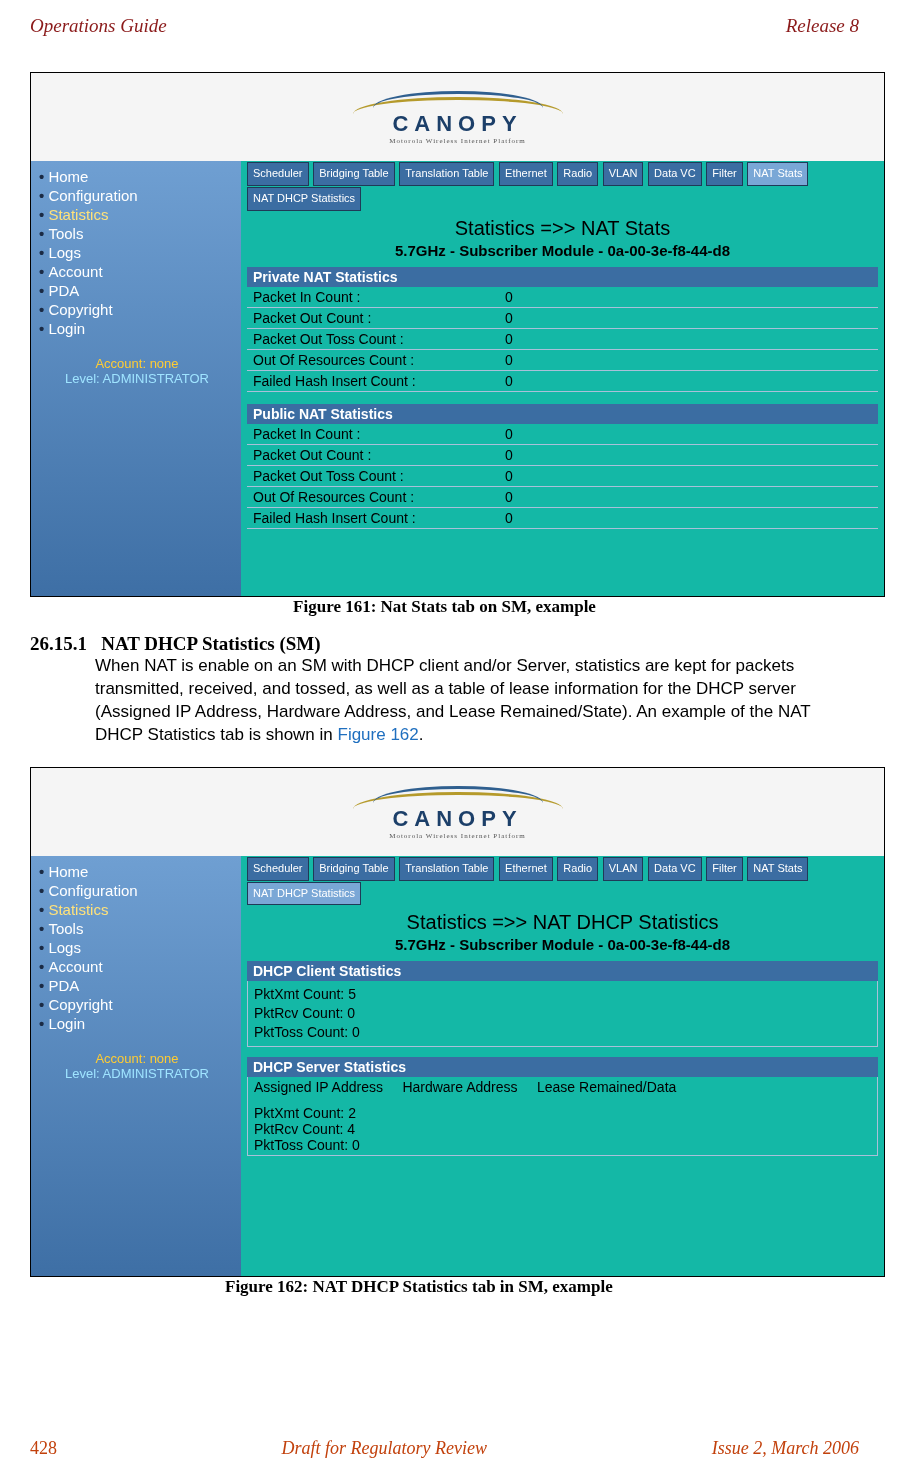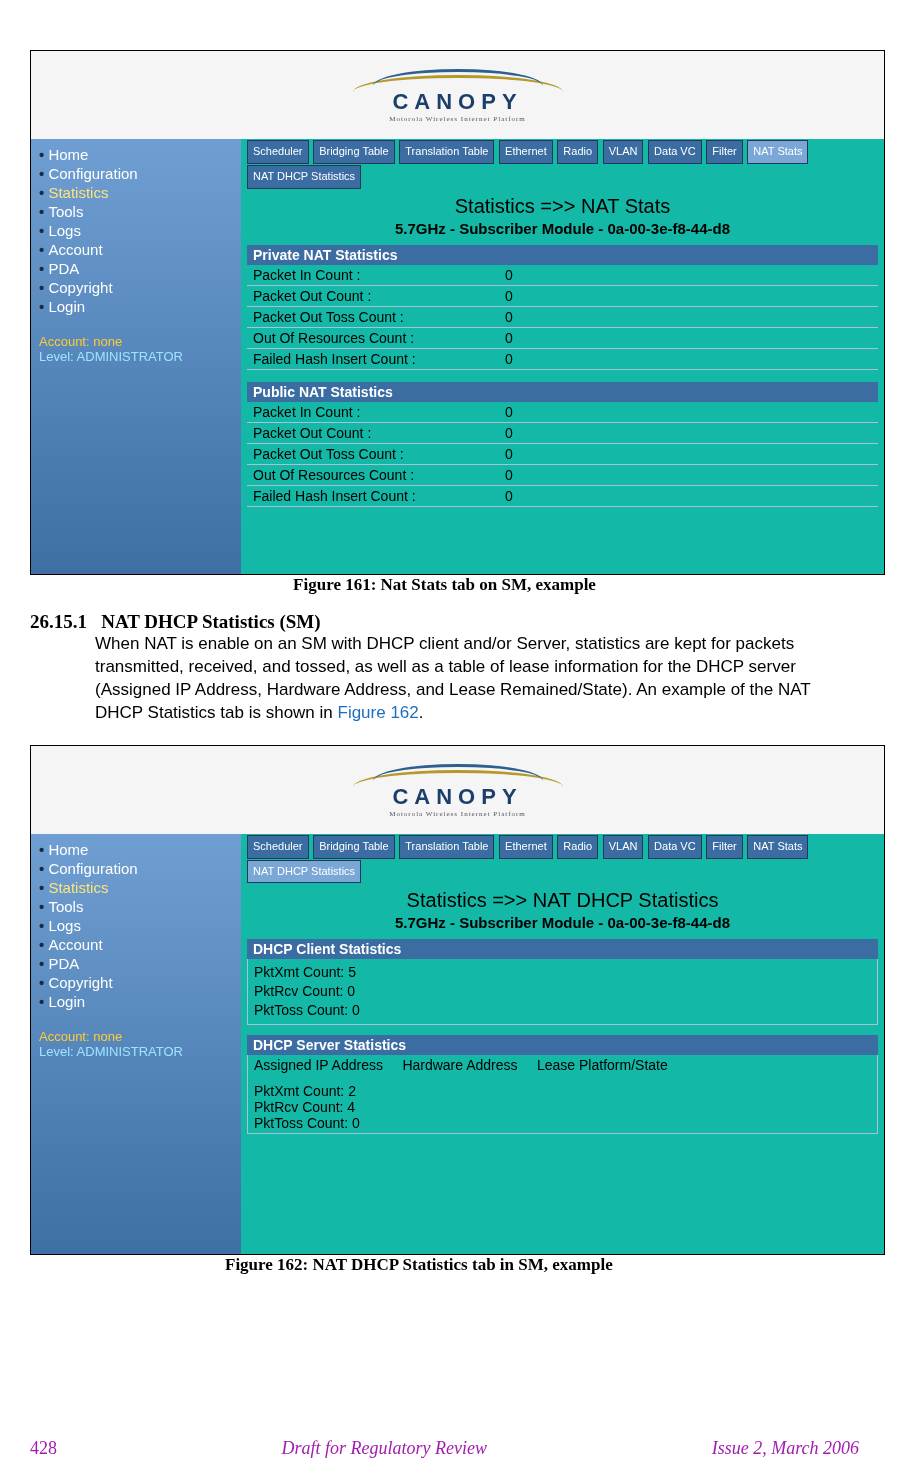--- a/index.html
+++ b/index.html
@@ -63,21 +63,21 @@
   .footer {
     position: absolute;
     bottom: 22px;
     left: 30px;
     right: 40px;
     display: flex;
     justify-content: space-between;
     font-family: "Book Antiqua", Palatino, serif;
     font-style: italic;
     font-size: 18px;
-    color: #a21caf;
+    color: #c2410c;
   }
   .footer .pn { font-style: normal; }
 
   
   .logo-wrap {
     position: absolute;
     left: 50%;
     transform: translateX(-50%);
     top: 8px;
     text-align:center;
@@ -128,20 +128,21 @@
     padding: 6px 6px 6px 8px;
     box-sizing: border-box;
   }
   .sidebar ul { list-style: none; margin:0; padding:0;}
   .sidebar li::before { content:"• "; color:#1a2a44; font-weight:bold;}
   .sidebar li { padding:1px 0; }
   .sidebar li.active { color: #ffe27a; }
   .acct {
     font-size: 13px;
     margin-top: 18px;
+    text-align: center;
   }
   .acct .acc1 { color:#ffcc33; }
   .acct .acc2 { color:#9fe4ff; }
   .main {
     flex:1;
     background: #14b8a6;
     padding: 0 6px;
     font-size: 13px;
     overflow: hidden;
   }
@@ -171,20 +172,24 @@
 
   .fig1 .shot { top: 88px; }
   .fig2 .shot { top: 88px; }
   .fig2 .sidebar { filter: blur(0.3px); }
   .fig2 .main { filter: blur(0.3px); }
 </style>
 </head>
 <body>
 
 <div class="page">
+  <div class="header">
+    <span>Operations Guide</span>
+    <span class="right">Release 8</span>
+  </div>
 
   <div class="figure-img fig1">
     <div class="logo-wrap">
       <div class="logo-swoosh"></div>
       <div class="logo-text">CANOPY</div>
       <div class="logo-sub">Motorola Wireless Internet Platform</div>
     </div>
     <div class="shot">
       <div class="sidebar">
         <ul>
@@ -325,21 +330,21 @@
 
         <div class="section-hdr">DHCP Client Statistics</div>
         <div class="mono-block">
           <div>PktXmt Count: 5</div>
           <div>PktRcv Count: 0</div>
           <div>PktToss Count: 0</div>
         </div>
         <div style="height:10px"></div>
         <div class="section-hdr">DHCP Server Statistics</div>
         <div class="dhcp-tbl">
-          <div style="white-space:pre;">Assigned IP Address     Hardware Address     Lease Platform/State</div>
+          <div style="white-space:pre;">Assigned IP Address     Hardware Address     Lease Remained/Data</div>
           <div style="height:10px"></div>
           <div>PktXmt Count: 2</div>
           <div>PktRcv Count: 4</div>
           <div>PktToss Count: 0</div>
         </div>
       </div>
     </div>
   </div>
   <div class="figure-caption" style="text-align:left; margin-left:195px;">Figure 162: NAT DHCP Statistics tab in SM, example</div>
 

